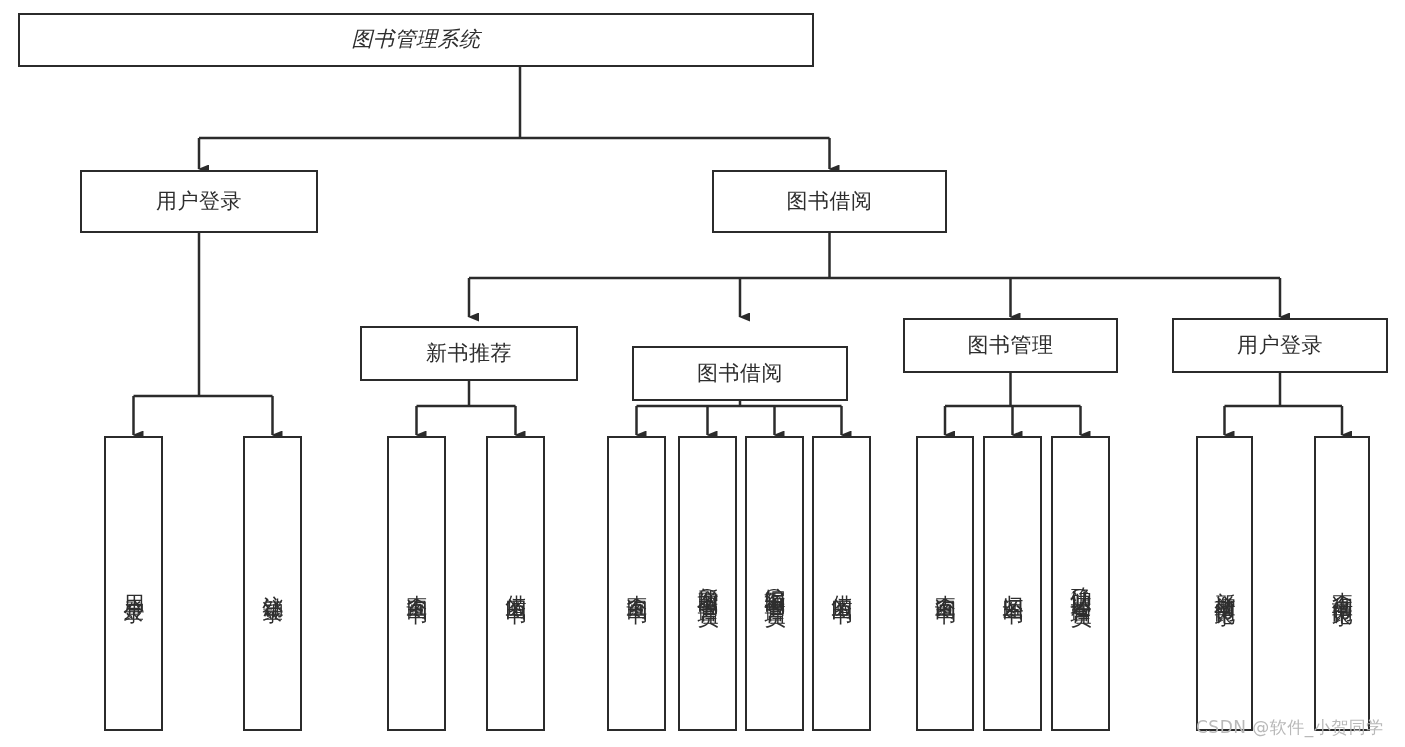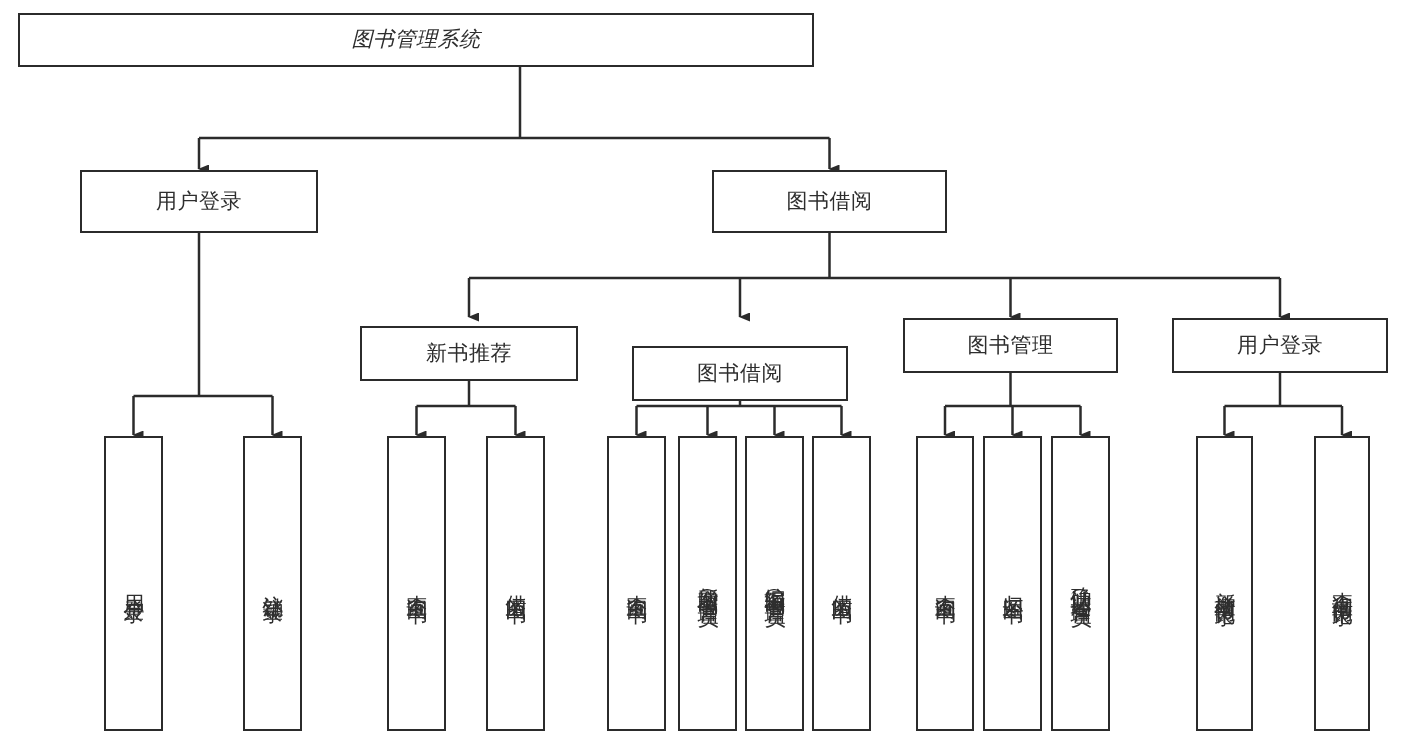--- a/index.html
+++ b/index.html
@@ -160,13 +160,14 @@
       <div class="node-box node-h-wrap" style="left: 1172px; top: 318px; width: 216px; height: 55px;">
         <span class="node-h">用户登录</span>
       </div>
       <div class="node-box node-v-wrap" style="left: 1196px; top: 436px; width: 57px; height: 295px;">
         <span class="node-v">新增借阅记录</span>
       </div>
       <div class="node-box node-v-wrap" style="left: 1314px; top: 436px; width: 56px; height: 295px;">
         <span class="node-v">查询借阅记录</span>
       </div>
     </div>
+  <div class="watermark" style="left: 1196px; top: 716px;">CSDN @软件_小贺同学</div>
 </div>
 
 </body></html>

